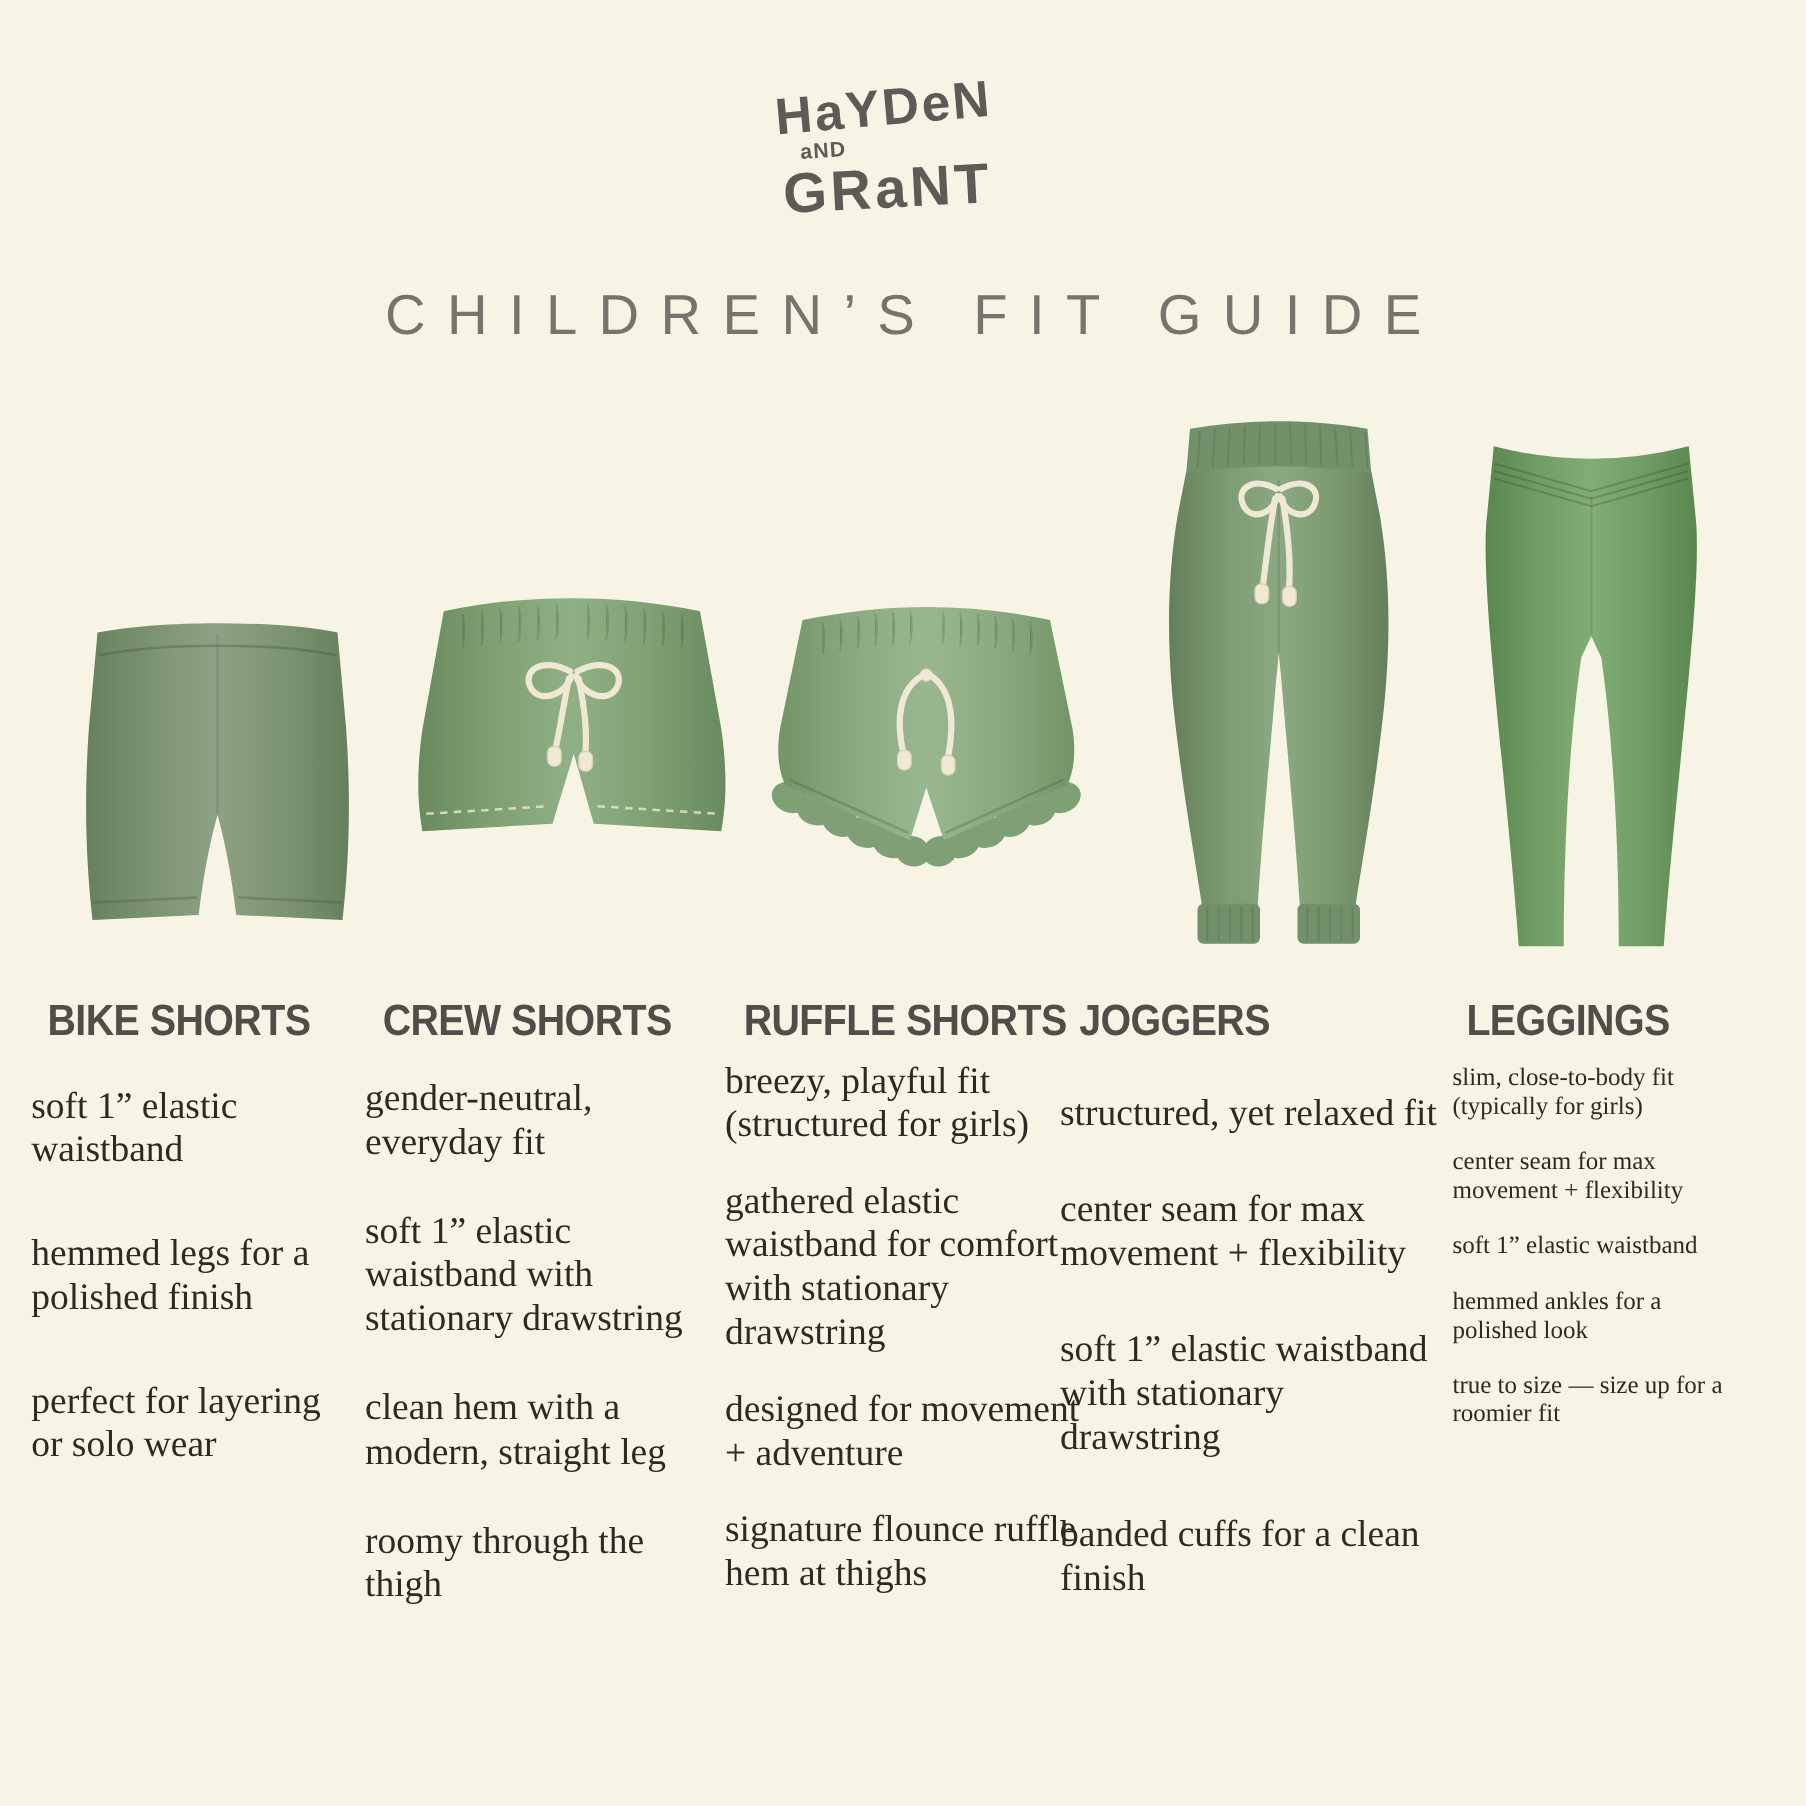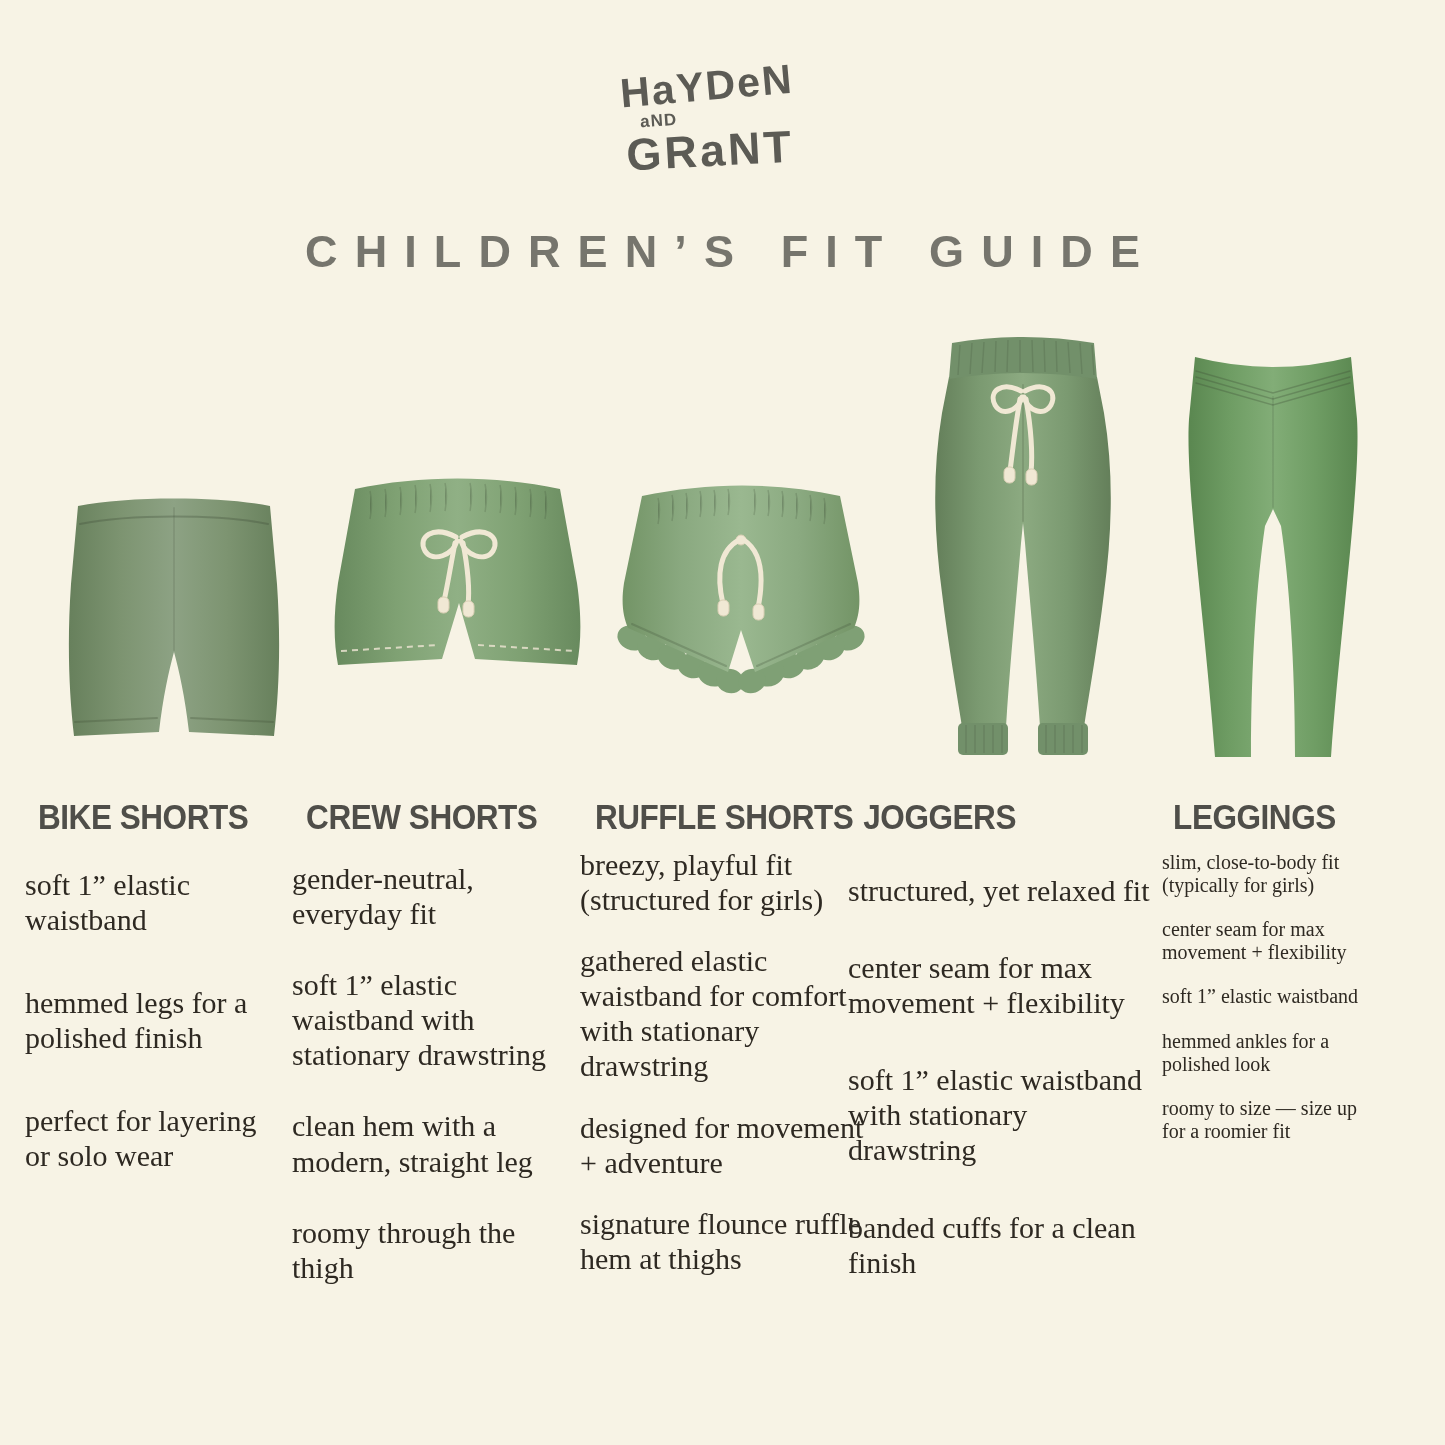--- a/index.html
+++ b/index.html
@@ -17,21 +17,21 @@
     font-family:"Liberation Serif",serif;color:var(--body);
   }
   .logo{position:absolute;top:52px;left:50%;margin-left:-130px;width:230px;height:135px;}
   .logo text{fill:var(--logo);font-family:"Liberation Sans",sans-serif;font-weight:bold;}
   .logo .t1{font-size:41px;letter-spacing:2px;}
   .logo .t2{font-size:17px;letter-spacing:1px;}
   .logo .t3{font-size:45px;letter-spacing:3px;}
   .title{
     position:absolute;top:226px;left:0;width:100%;margin:0;
     text-align:center;font-family:"Liberation Sans",sans-serif;
-    font-size:45px;font-weight:700;letter-spacing:.38em;color:var(--title);
+    font-size:45px;font-weight:400;letter-spacing:.38em;color:var(--title);
     text-indent:.38em;
   }
   .garment{position:absolute;}
   .seam{stroke:#3c4a34;fill:none;stroke-linecap:round;}
   .rib{stroke:#42523a;stroke-width:1.5;opacity:.22;}
   .string{stroke:var(--string);stroke-width:5;fill:none;stroke-linecap:round;}
   .knot{fill:var(--string);stroke:#d9cfb4;stroke-width:1;}
   .stitch{stroke:#e9e2cf;stroke-width:2;stroke-dasharray:6 5;fill:none;opacity:.85;}
 
   .col{position:absolute;top:797px;text-align:left;}
@@ -272,16 +272,16 @@
     <p>soft 1” elastic waistband with stationary drawstring</p>
     <p>banded cuffs for a clean finish</p>
   </div>
 
   <div class="col c5" style="left:1162px;width:222px">
     <h2>LEGGINGS</h2>
     <p>slim, close-to-body fit (typically for girls)</p>
     <p>center seam for max movement + flexibility</p>
     <p>soft 1” elastic waistband</p>
     <p>hemmed ankles for a polished look</p>
-    <p>roomy to size — size up for a roomier fit</p>
+    <p>true to size — size up for a roomier fit</p>
   </div>
 
 </div>
 
 </body></html>

